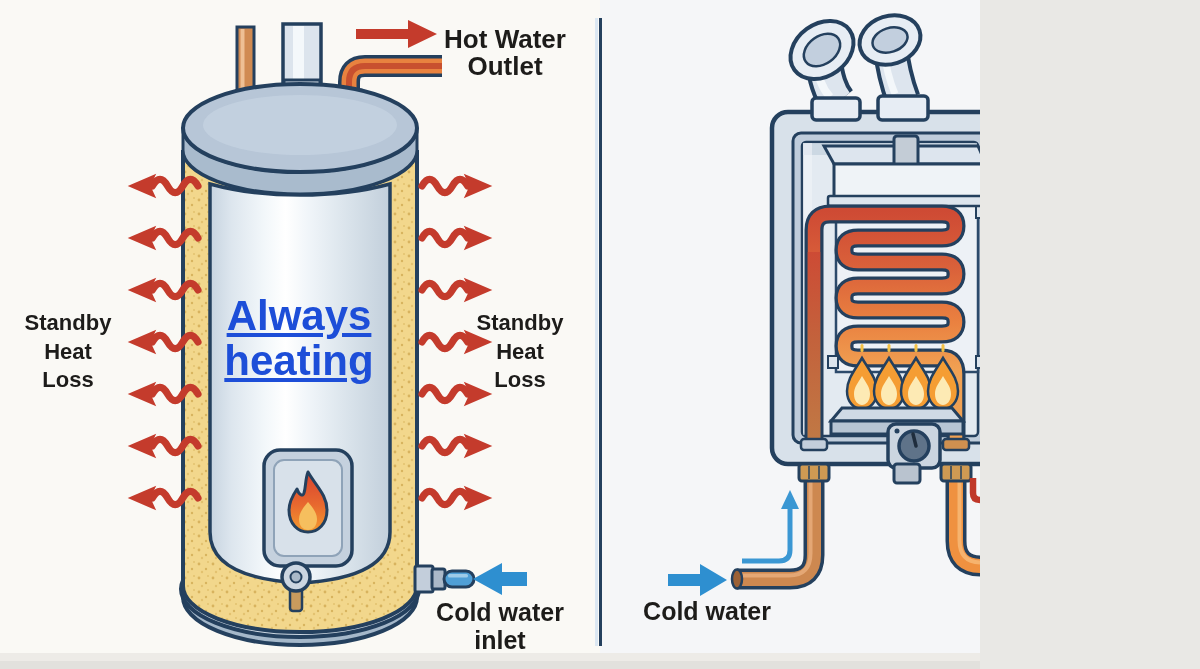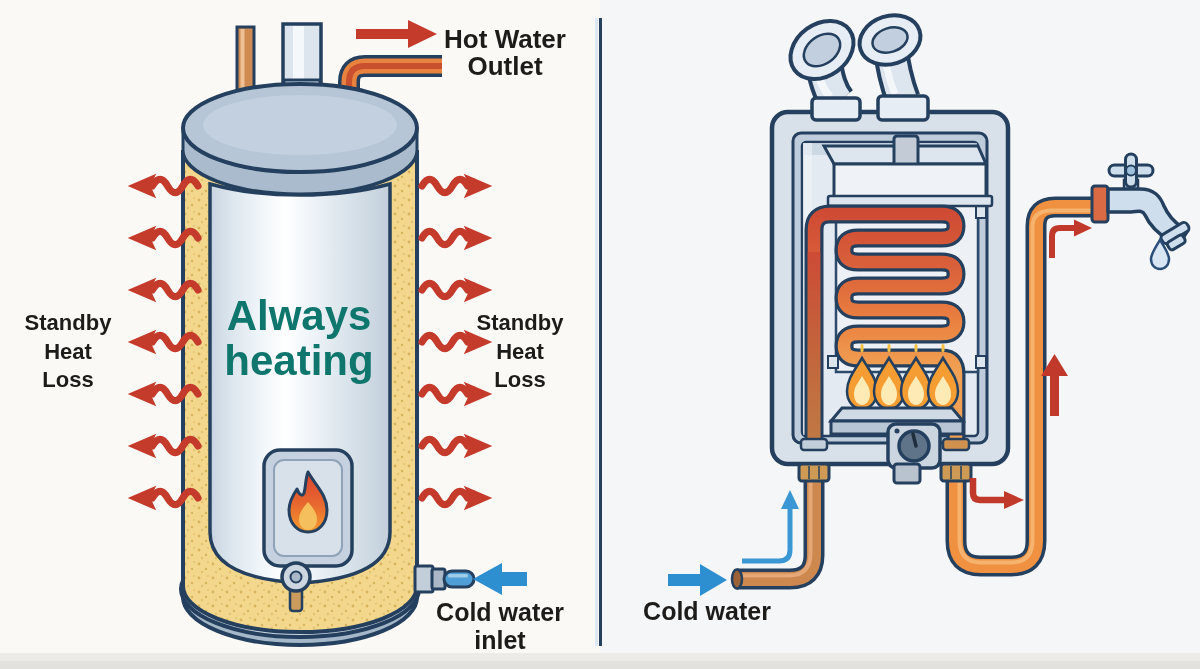--- a/index.html
+++ b/index.html
@@ -1,25 +1,25 @@
 <!DOCTYPE html>
 <html><head>
 <meta charset="utf-8">
 <style>
   html,body{margin:0;padding:0;background:#e9e8e5;}
   .stage{
-    position:relative;width:1200px;height:669px;overflow:hidden;
+    position:relative;width:980px;height:669px;overflow:hidden;
     background:#faf9f5;font-family:"Liberation Sans",sans-serif;
   }
   .stage svg{position:absolute;left:0;top:0;}
   .label{
     position:absolute;transform:translateX(-50%);text-align:center;
     white-space:pre-line;font-weight:bold;color:#1d1c1a;line-height:1.1;
   }
-  .label.blue{color:#0f766e;}
+  .label.blue{color:#1d4ed8;text-decoration:underline;}
   #lbl-hot-outlet   {left:505px; top:26px;  font-size:26px; line-height:1.05;}
   #lbl-standby-left {left:68px;  top:309px; font-size:22px; line-height:1.3;}
   #lbl-always       {left:299px; top:294px; font-size:42px; line-height:1.07;}
   #lbl-cold-inlet   {left:500px; top:598px; font-size:25px; line-height:1.12;}
   #lbl-standby-right{left:520px; top:309px; font-size:22px; line-height:1.3;}
   #lbl-heats        {left:694px; top:301px; font-size:37px; line-height:1.0;}
   #lbl-hot-water    {left:1061px;top:143px; font-size:24px; line-height:1.05;}
   #lbl-cold-water   {left:707px; top:598px; font-size:25px;}
 </style>
 </head>

